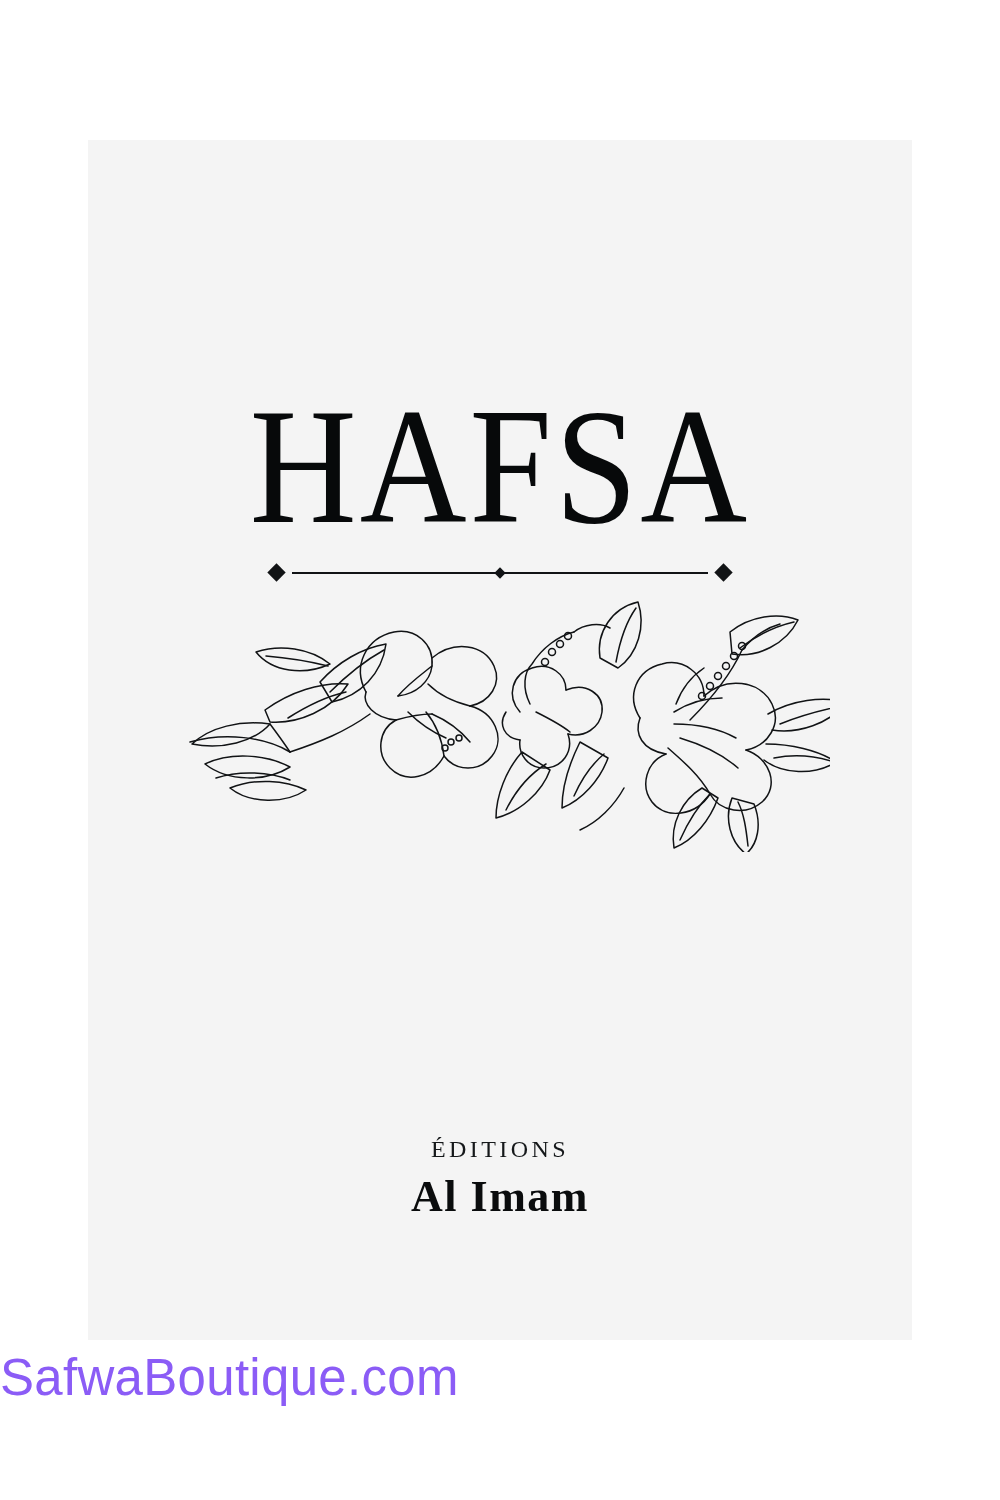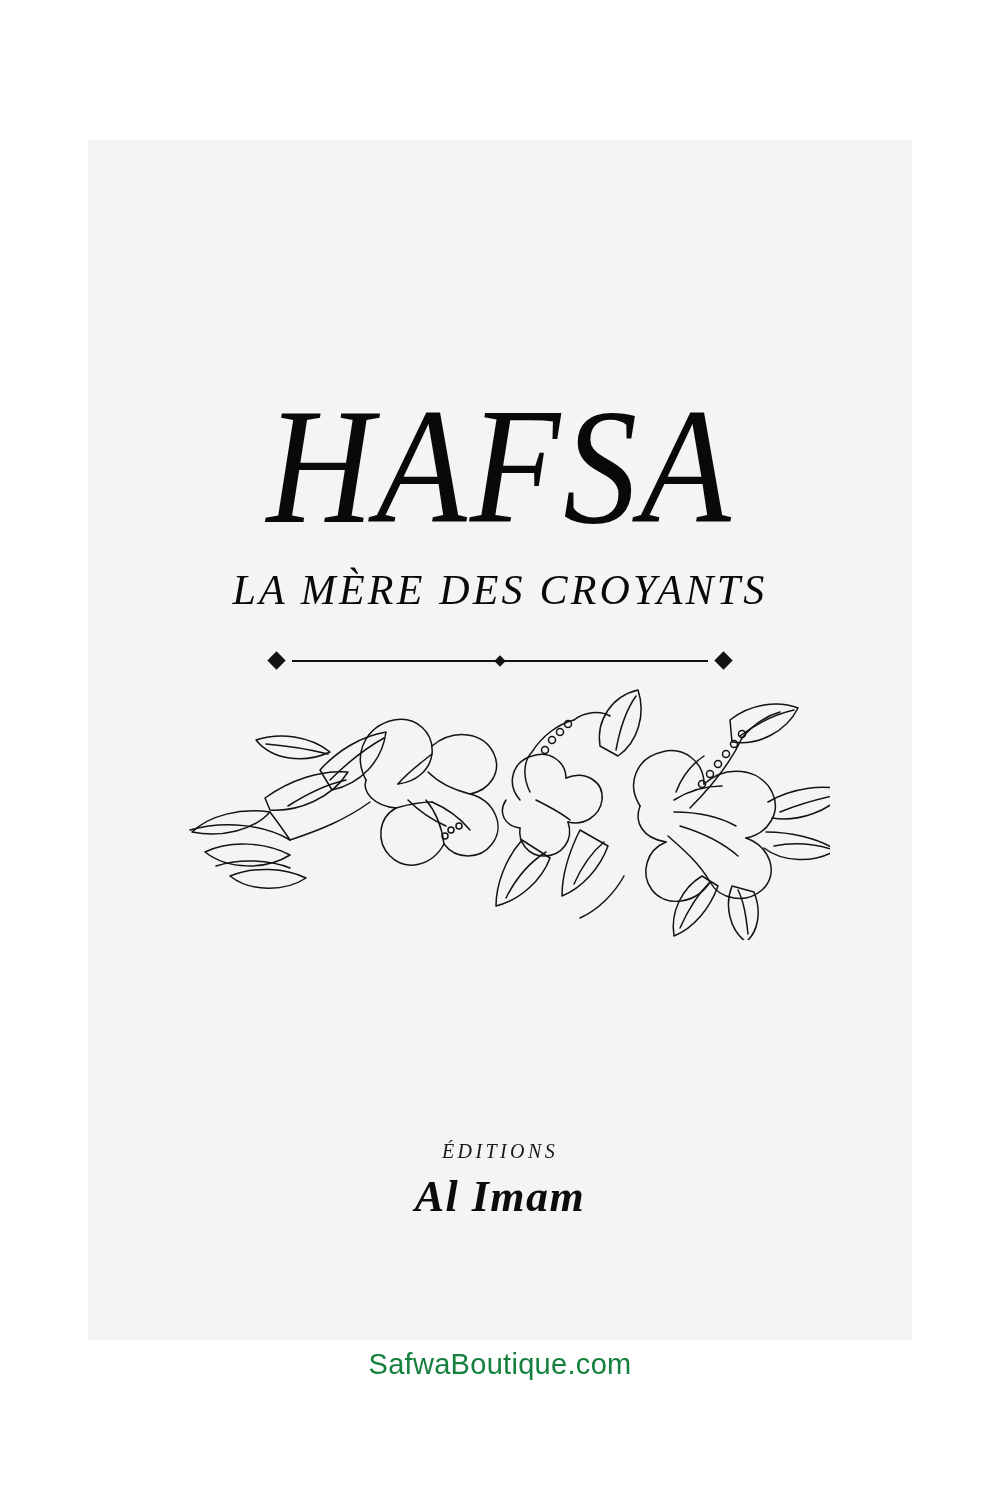--- a/index.html
+++ b/index.html
@@ -23,21 +23,20 @@
     position: absolute;
     left: 88px;
     top: 140px;
     width: 824px;
     height: 1200px;
     background: #f4f4f4;
     box-sizing: border-box;
     display: flex;
     flex-direction: column;
     align-items: center;
-    font-style: italic;
   }
   .title-block {
     width: 100%;
     text-align: center;
     margin-top: 250px;
   }
   .book-title {
     font-family: "Liberation Serif", serif;
     font-size: 148px;
     line-height: 0.92;
@@ -96,54 +95,53 @@
   }
   .publisher {
     position: absolute;
     bottom: 118px;
     left: 0;
     width: 100%;
     text-align: center;
   }
   .pub-label {
     font-family: "Liberation Serif", serif;
-    font-size: 20px;
+    font-size: 24px;
     letter-spacing: 3.4px;
     color: #15181a;
   }
   .pub-name {
     margin-top: 8px;
     font-family: "Liberation Serif", serif;
     font-size: 44px;
     letter-spacing: 1.5px;
     color: #0a0c0d;
     font-weight: 700;
   }
   .watermark {
     position: absolute;
     left: 0;
     top: 1348px;
     width: 100%;
-    text-align: center;
+    text-align: left;
     font-family: "Liberation Sans", sans-serif;
-    font-size: 29px;
-    color: #15803d;
+    font-size: 51px;
+    color: #8b5cf6;
     letter-spacing: 0.3px;
   }
 </style>
 </head>
 <body>
 
 <div class="page">
 
   <div class="book-cover">
 
     <div class="title-block">
       <div class="book-title">HAFSA</div>
-      <div class="book-subtitle">LA MÈRE DES CROYANTS</div>
     </div>
 
     <div class="divider">
       <span class="dia left"></span>
       <span class="bar"></span>
       <span class="dot"></span>
       <span class="dia right"></span>
     </div>
 
     <svg class="floral" viewBox="0 0 660 260">

